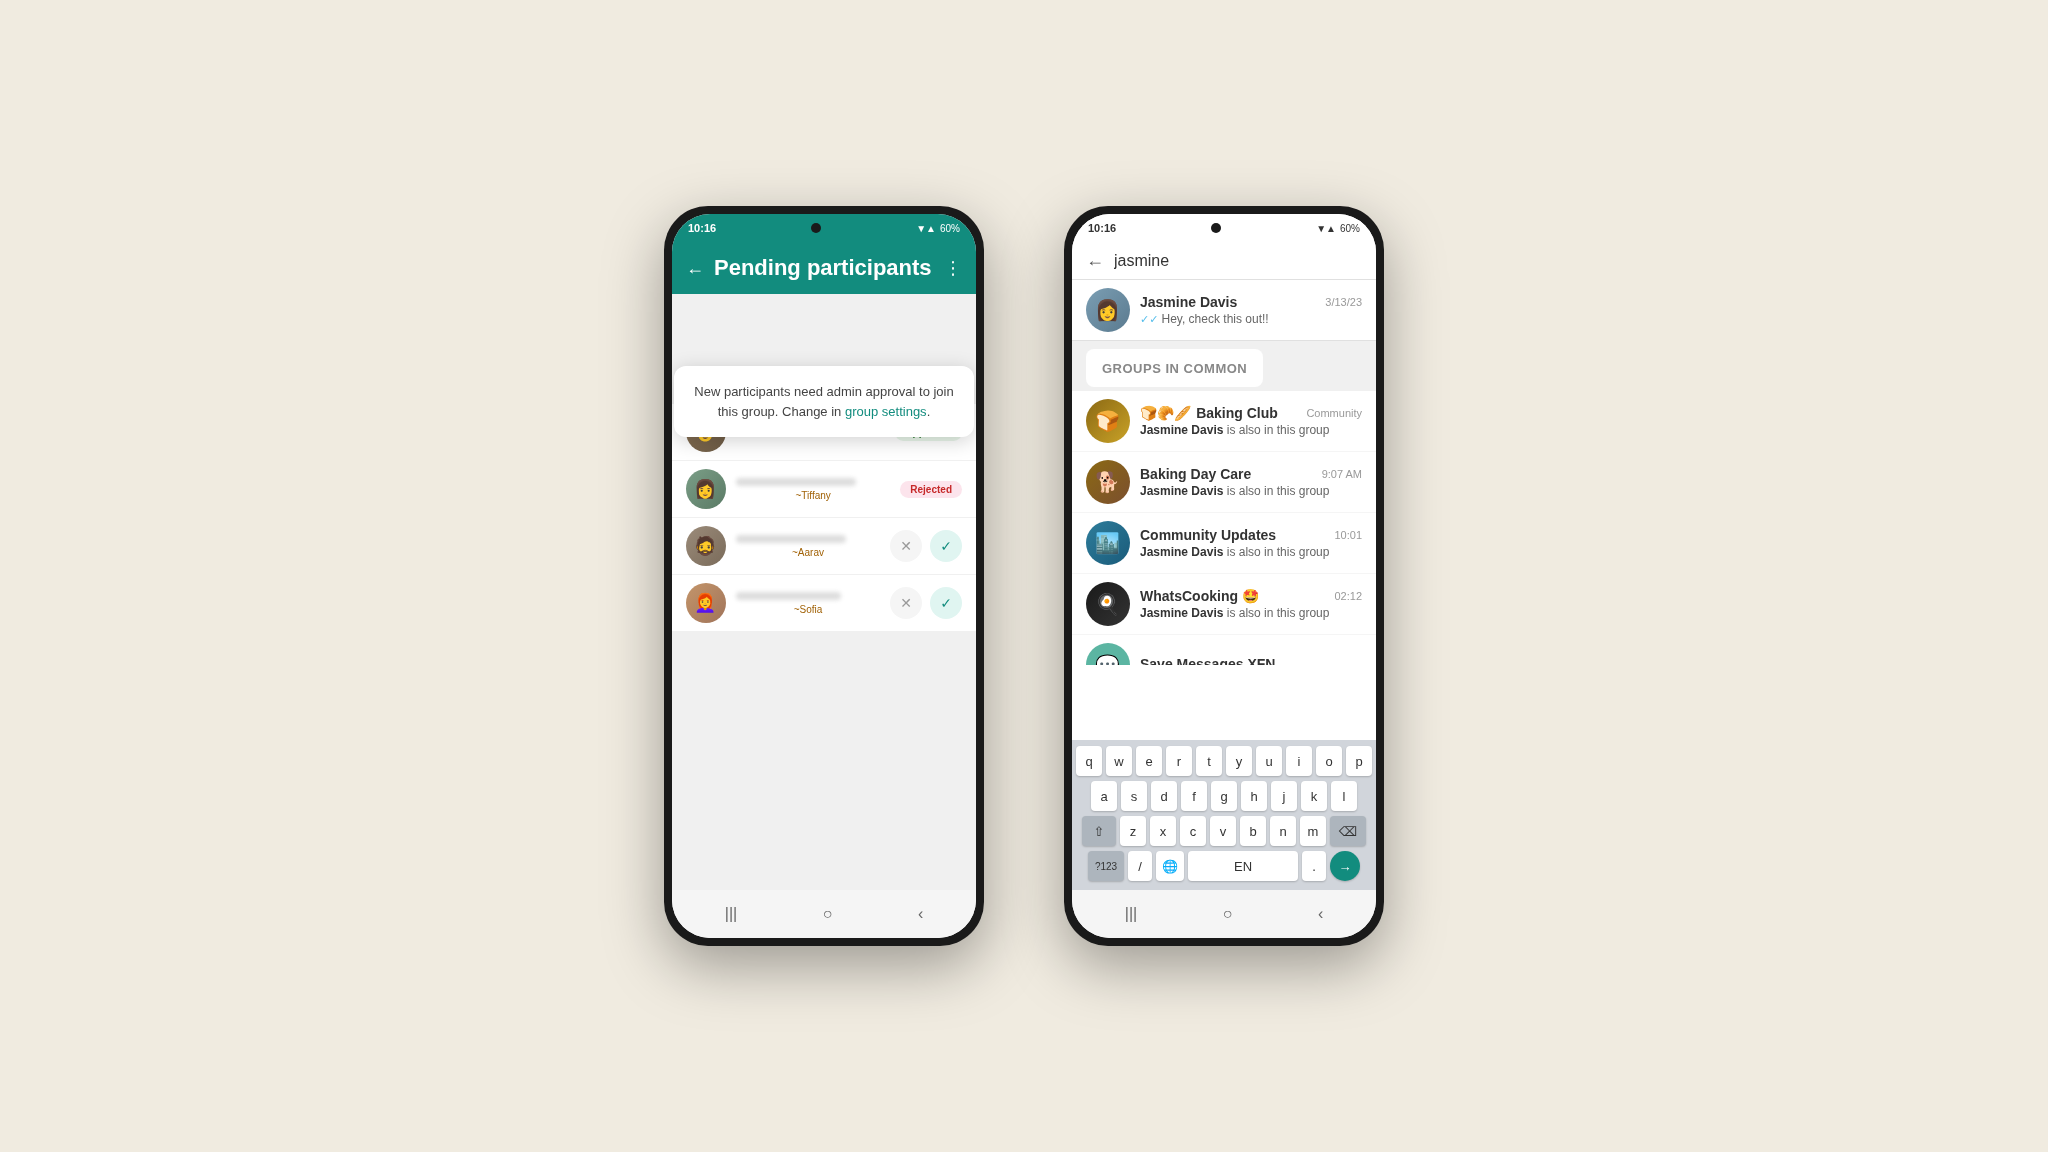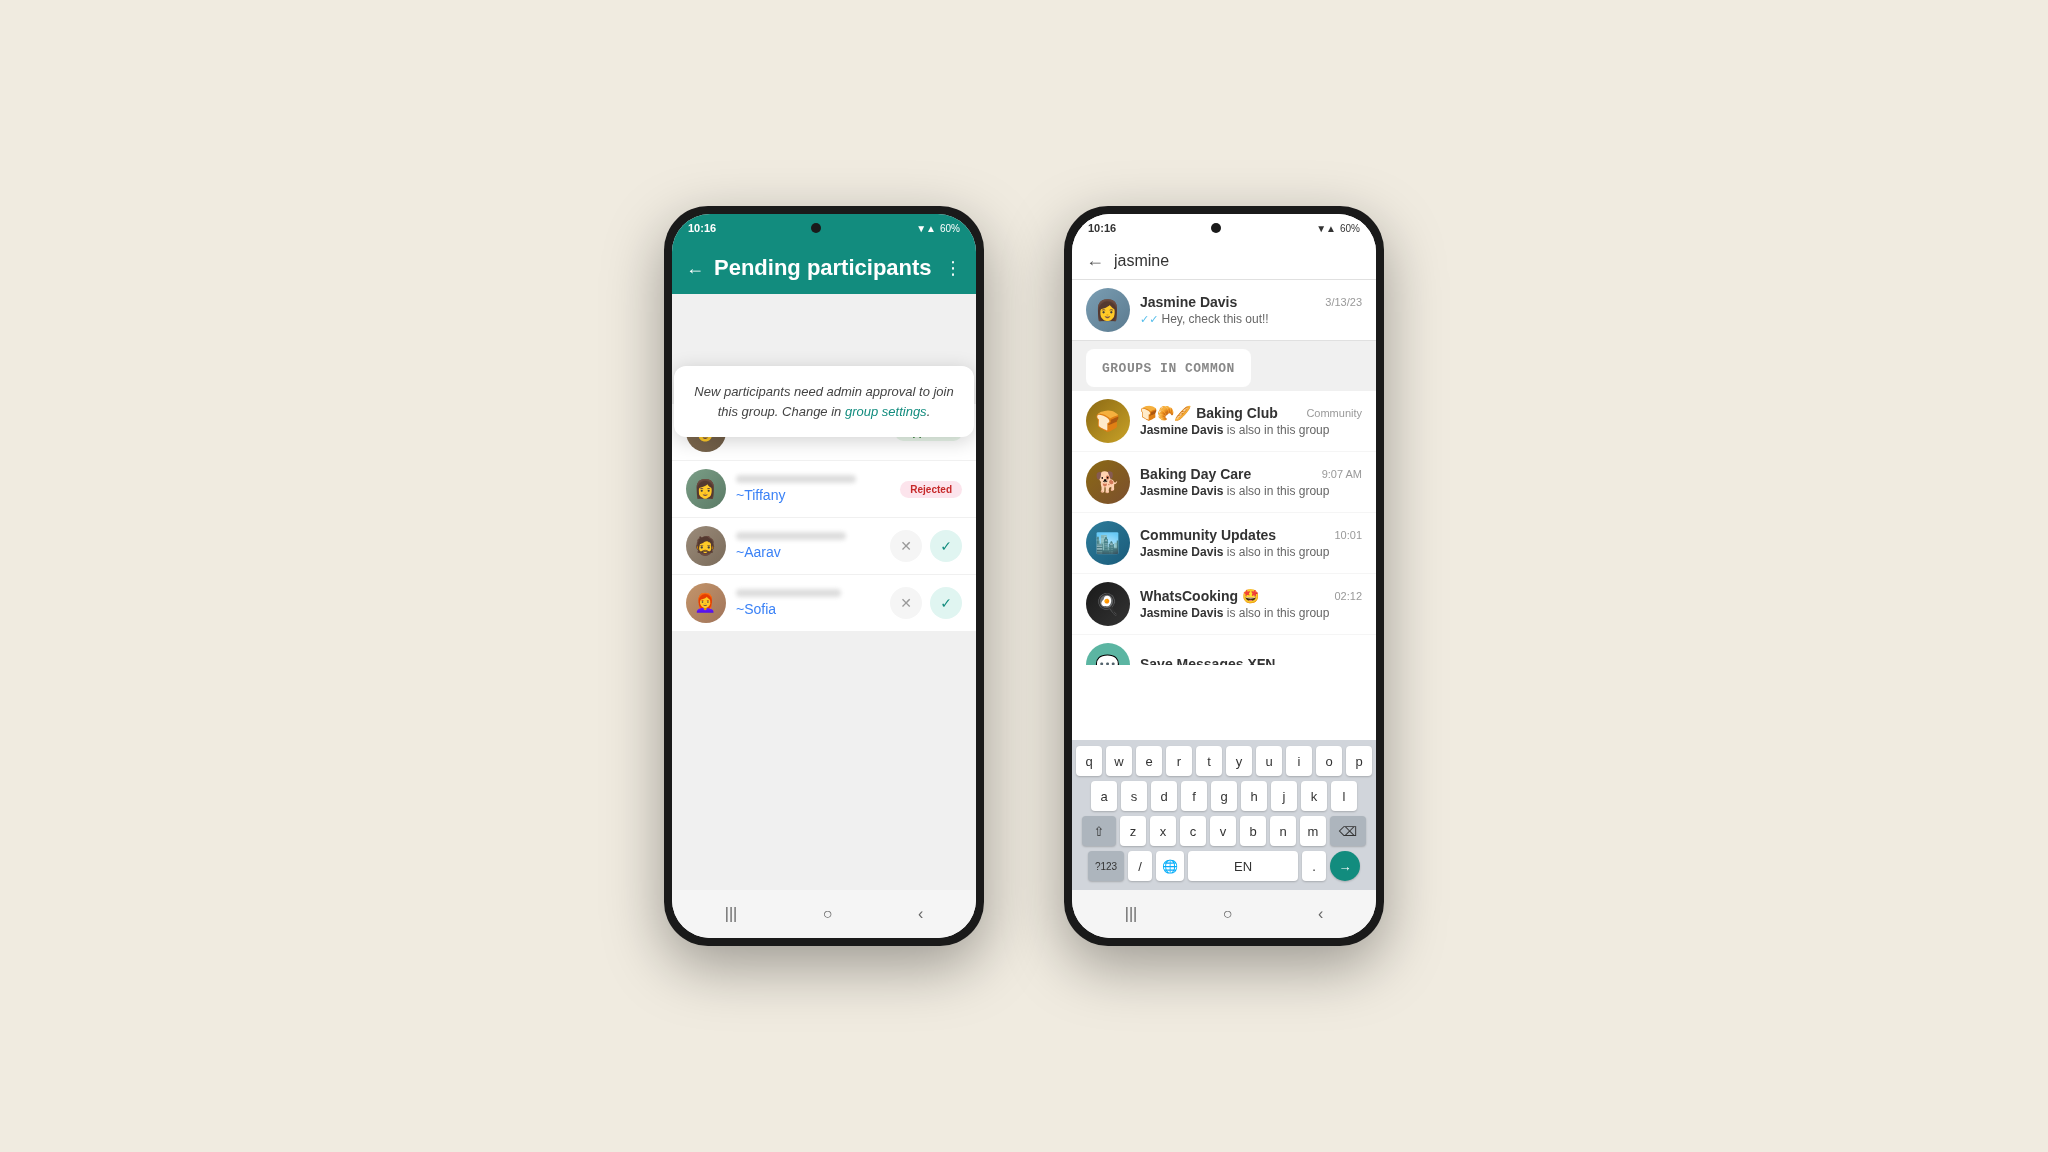--- a/index.html
+++ b/index.html
@@ -103,21 +103,20 @@
       display: flex;
       justify-content: center;
     }
     .tooltip-box {
       background: #fff;
       border-radius: 12px;
       padding: 16px 20px;
       box-shadow: 0 4px 20px rgba(0,0,0,0.18);
       max-width: 300px;
       text-align: center;
-      font-style: italic;
     }
     .tooltip-text {
       font-size: 13px;
       color: #444;
       line-height: 1.5;
     }
     .tooltip-link {
       color: #128C7E;
       text-decoration: none;
     }
@@ -161,23 +160,24 @@
     .avatar-sofia {
       background: linear-gradient(135deg, #C4956A 0%, #A0745A 100%);
     }
     .avatar-face {
       font-size: 18px;
     }
     .participant-info {
       flex: 1;
     }
     .participant-name {
-      font-size: 14px;
-      color: #3b82f6;
+      font-size: 10px;
+      color: #a16207;
       font-weight: 500;
+      text-align: center;
     }
     .blurred-line {
       height: 8px;
       background: #ddd;
       border-radius: 4px;
       margin-bottom: 4px;
       filter: blur(2px);
     }
     .badge {
       padding: 3px 10px;
@@ -324,21 +324,20 @@
     .section-label-text {
       font-size: 13px;
       color: #888;
       font-weight: 600;
       letter-spacing: 0.5px;
     }
     .section-wrapper {
       background: #f0f0f0;
       padding: 4px 0 0 0;
       flex-shrink: 0;
-      font-family: Liberation Mono, monospace;
     }
 
     
     .keyboard {
       background: #d1d5db;
       padding: 6px 2px 4px;
       flex-shrink: 0;
     }
     .key-row {
       display: flex;

